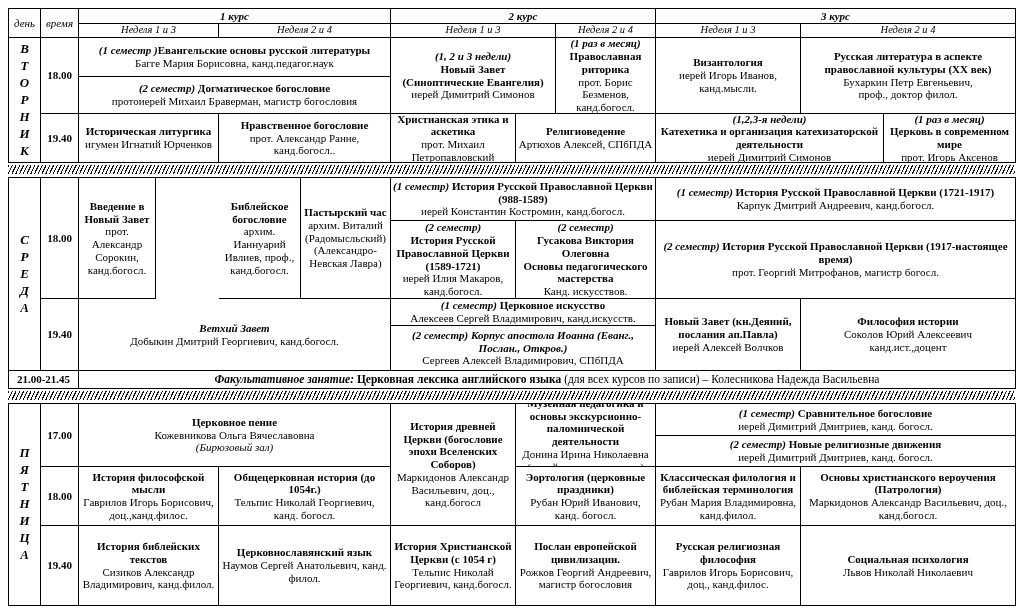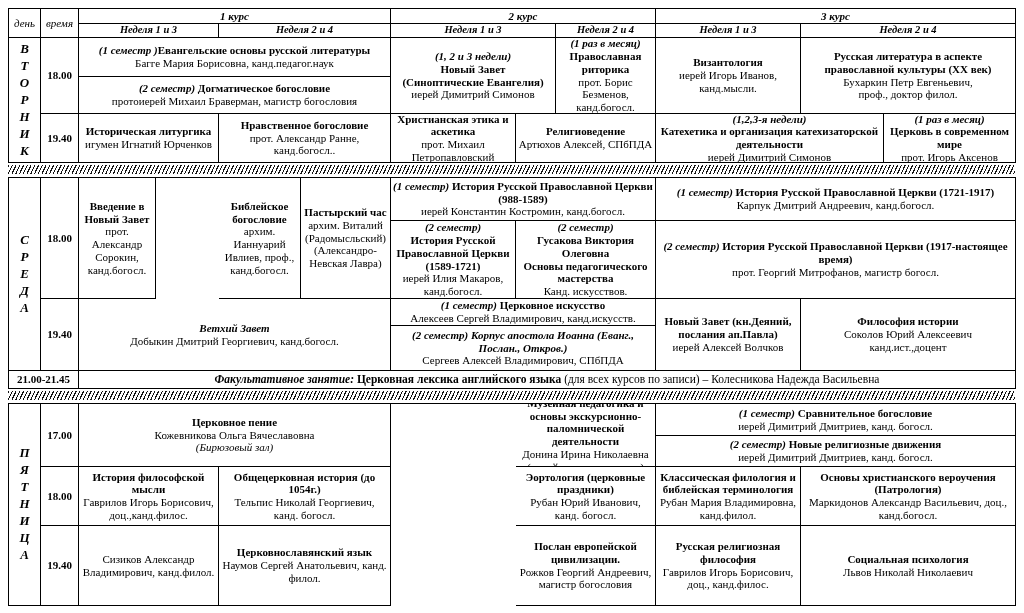--- a/index.html
+++ b/index.html
@@ -15,21 +15,21 @@
   .cell{border-right:1px solid #000;border-bottom:1px solid #000;
         display:flex;flex-direction:column;justify-content:center;align-items:center;
         text-align:center;padding:0 2px;overflow:hidden;font-size:11px;line-height:1.16;
         box-sizing:border-box;min-width:0;}
   .ln{display:block;}
   .b{font-weight:bold;}
   .i{font-style:italic;}
   .bi{font-weight:bold;font-style:italic;}
   .hdr{font-size:11px;font-style:italic;}
   .crs{font-size:11px;font-weight:bold;font-style:italic;}
-  .wk{font-size:10.5px;font-weight:bold;font-style:italic;}
+  .wk{font-size:10.5px;font-weight:normal;font-style:italic;}
   .time{font-size:11px;font-weight:bold;white-space:nowrap;}
   .dayc .dayv{writing-mode:vertical-rl;text-orientation:upright;
         font-size:13px;font-weight:bold;font-style:italic;letter-spacing:2px;line-height:1;}
   .hatch{height:9px;margin:2px 0 3px 0;width:1007px;
         background:repeating-linear-gradient(115deg,#151515 0 1.1px,#ffffff 1.1px 3.4px);}
   .fak{font-size:11.5px;}
 </style>
 </head>
 <body>
 
@@ -197,20 +197,24 @@
     <div class="cell dayc" style="grid-column:1/2;grid-row:1/5">
       <span class="dayv">ПЯТНИЦА</span>
     </div>
     <div class="cell time" style="grid-column:2/3;grid-row:1/3">17.00</div>
 
     <div class="cell" style="grid-column:3/7;grid-row:1/3">
       <div class="ln b">Церковное пение</div>
       <div class="ln">Кожевникова Ольга Вячеславовна</div>
       <div class="ln i">(Бирюзовый зал)</div>
     </div>
+    <div class="cell" style="grid-column:7/8;grid-row:1/4">
+      <div class="ln b">История древней Церкви (богословие эпохи Вселенских Соборов)</div>
+      <div class="ln">Маркидонов Александр Васильевич, доц., канд.богосл</div>
+    </div>
     <div class="cell" style="grid-column:8/10;grid-row:1/3">
       <div class="ln b">Музейная педагогика и основы экскурсионно-паломнической деятельности</div>
       <div class="ln">Донина Ирина Николаевна</div>
       <div class="ln">(музей истории религии)</div>
     </div>
     <div class="cell" style="grid-column:10/13;grid-row:1/2">
       <div class="ln"><span class="bi">(1 семестр) </span><span class="b">Сравнительное богословие</span></div>
       <div class="ln">иерей Димитрий Дмитриев, канд. богосл.</div>
     </div>
     <div class="cell" style="grid-column:10/13;grid-row:2/3">
@@ -235,26 +239,31 @@
       <div class="ln b">Классическая филология и библейская терминология</div>
       <div class="ln">Рубан Мария Владимировна, канд.филол.</div>
     </div>
     <div class="cell" style="grid-column:11/13;grid-row:3/4">
       <div class="ln b">Основы христианского вероучения (Патрология)</div>
       <div class="ln">Маркидонов Александр Васильевич, доц., канд.богосл.</div>
     </div>
 
     <div class="cell time" style="grid-column:2/3;grid-row:4/5">19.40</div>
     <div class="cell" style="grid-column:3/5;grid-row:4/5">
+      <div class="ln b">История библейских текстов</div>
       <div class="ln">Сизиков Александр Владимирович, канд.филол.</div>
     </div>
     <div class="cell" style="grid-column:5/7;grid-row:4/5">
       <div class="ln b">Церковнославянский язык</div>
       <div class="ln">Наумов Сергей Анатольевич, канд. филол.</div>
     </div>
+    <div class="cell" style="grid-column:7/8;grid-row:4/5">
+      <div class="ln b">История Христианской Церкви (с 1054 г)</div>
+      <div class="ln">Тельпис Николай Георгиевич, канд.богосл.</div>
+    </div>
     <div class="cell" style="grid-column:8/10;grid-row:4/5">
       <div class="ln b">Послан европейской цивилизации.</div>
       <div class="ln">Рожков Георгий Андреевич, магистр богословия</div>
     </div>
     <div class="cell" style="grid-column:10/11;grid-row:4/5">
       <div class="ln b">Русская религиозная философия</div>
       <div class="ln">Гаврилов Игорь Борисович, доц., канд.филос.</div>
     </div>
     <div class="cell" style="grid-column:11/13;grid-row:4/5">
       <div class="ln b">Социальная психология</div>

